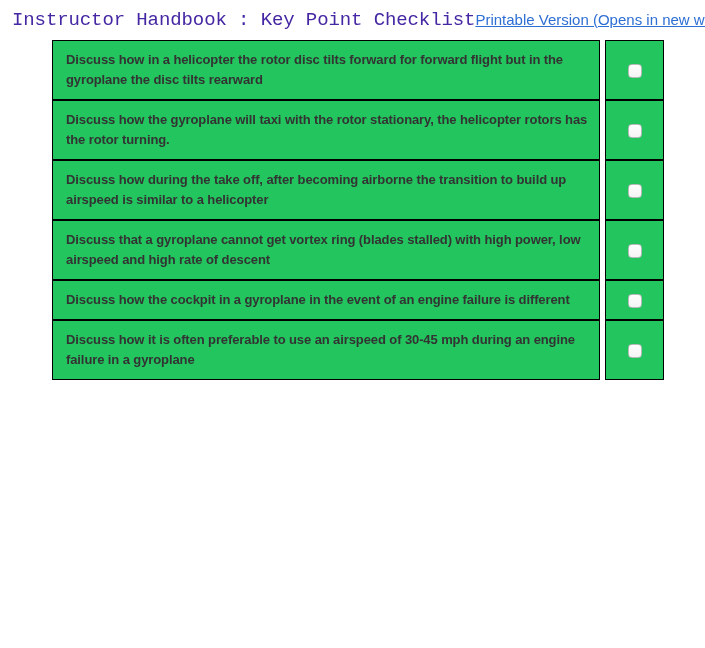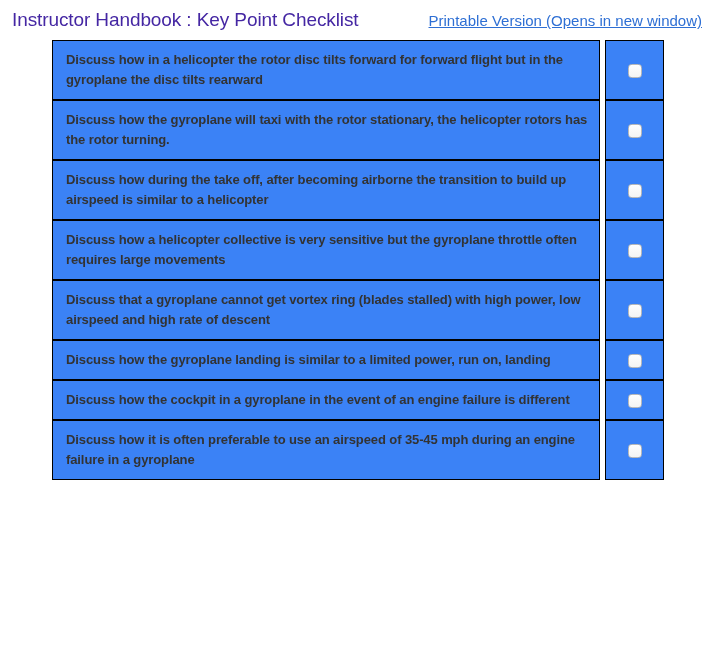--- a/index.html
+++ b/index.html
@@ -26,36 +26,37 @@
     padding: 8px 3px 0 12px;
   }
   .page-title {
     margin: 0;
     font-size: 19px;
     font-weight: 500;
     line-height: 24px;
     color: var(--title-color);
     letter-spacing: -0.1px;
     white-space: nowrap;
+    font-family: Liberation Mono, monospace;
   }
   .printable-link {
     font-size: 15px;
     color: var(--link-color);
     text-decoration: underline;
     white-space: nowrap;
     cursor: pointer;
   }
   table.checklist-table {
     border-collapse: separate;
     border-spacing: 5px 0;
     margin: 8px 0 0 47px;
   }
   table.checklist-table td {
     border: 1px solid var(--border-color);
-    background: #3b82f6;
+    background: #22c55e;
   }
   td.item-cell {
     width: 530px;
     padding: 9px 3px 9px 13px;
     font-size: 13px;
     font-weight: 700;
     line-height: 20px;
     letter-spacing: -0.1px;
     color: var(--text-color);
     vertical-align: middle;
@@ -97,33 +98,25 @@
     </tr>
     <tr>
       <td class="item-cell">Discuss how the gyroplane will taxi with the rotor stationary, the helicopter rotors has the rotor turning.</td>
       <td class="check-cell"><input type="checkbox" class="item-checkbox" style=""></td>
     </tr>
     <tr>
       <td class="item-cell">Discuss how during the take off, after becoming airborne the transition to build up airspeed is similar to a helicopter</td>
       <td class="check-cell"><input type="checkbox" class="item-checkbox" style=""></td>
     </tr>
     <tr>
-      <td class="item-cell">Discuss how a helicopter collective is very sensitive but the gyroplane throttle often requires large movements</td>
-      <td class="check-cell"><input type="checkbox" class="item-checkbox" style=""></td>
-    </tr>
-    <tr>
       <td class="item-cell">Discuss that a gyroplane cannot get vortex ring (blades stalled) with high power, low airspeed and high rate of descent</td>
-      <td class="check-cell"><input type="checkbox" class="item-checkbox" style=""></td>
-    </tr>
-    <tr>
-      <td class="item-cell">Discuss how the gyroplane landing is similar to a limited power, run on, landing</td>
       <td class="check-cell"><input type="checkbox" class="item-checkbox" style=""></td>
     </tr>
     <tr>
       <td class="item-cell">Discuss how the cockpit in a gyroplane in the event of an engine failure is different</td>
       <td class="check-cell"><input type="checkbox" class="item-checkbox" style=""></td>
     </tr>
     <tr>
-      <td class="item-cell">Discuss how it is often preferable to use an airspeed of 35-45 mph during an engine failure in a gyroplane</td>
+      <td class="item-cell">Discuss how it is often preferable to use an airspeed of 30-45 mph during an engine failure in a gyroplane</td>
       <td class="check-cell"><input type="checkbox" class="item-checkbox" style=""></td>
     </tr>
   </tbody>
 </table>
 
 </body></html>

